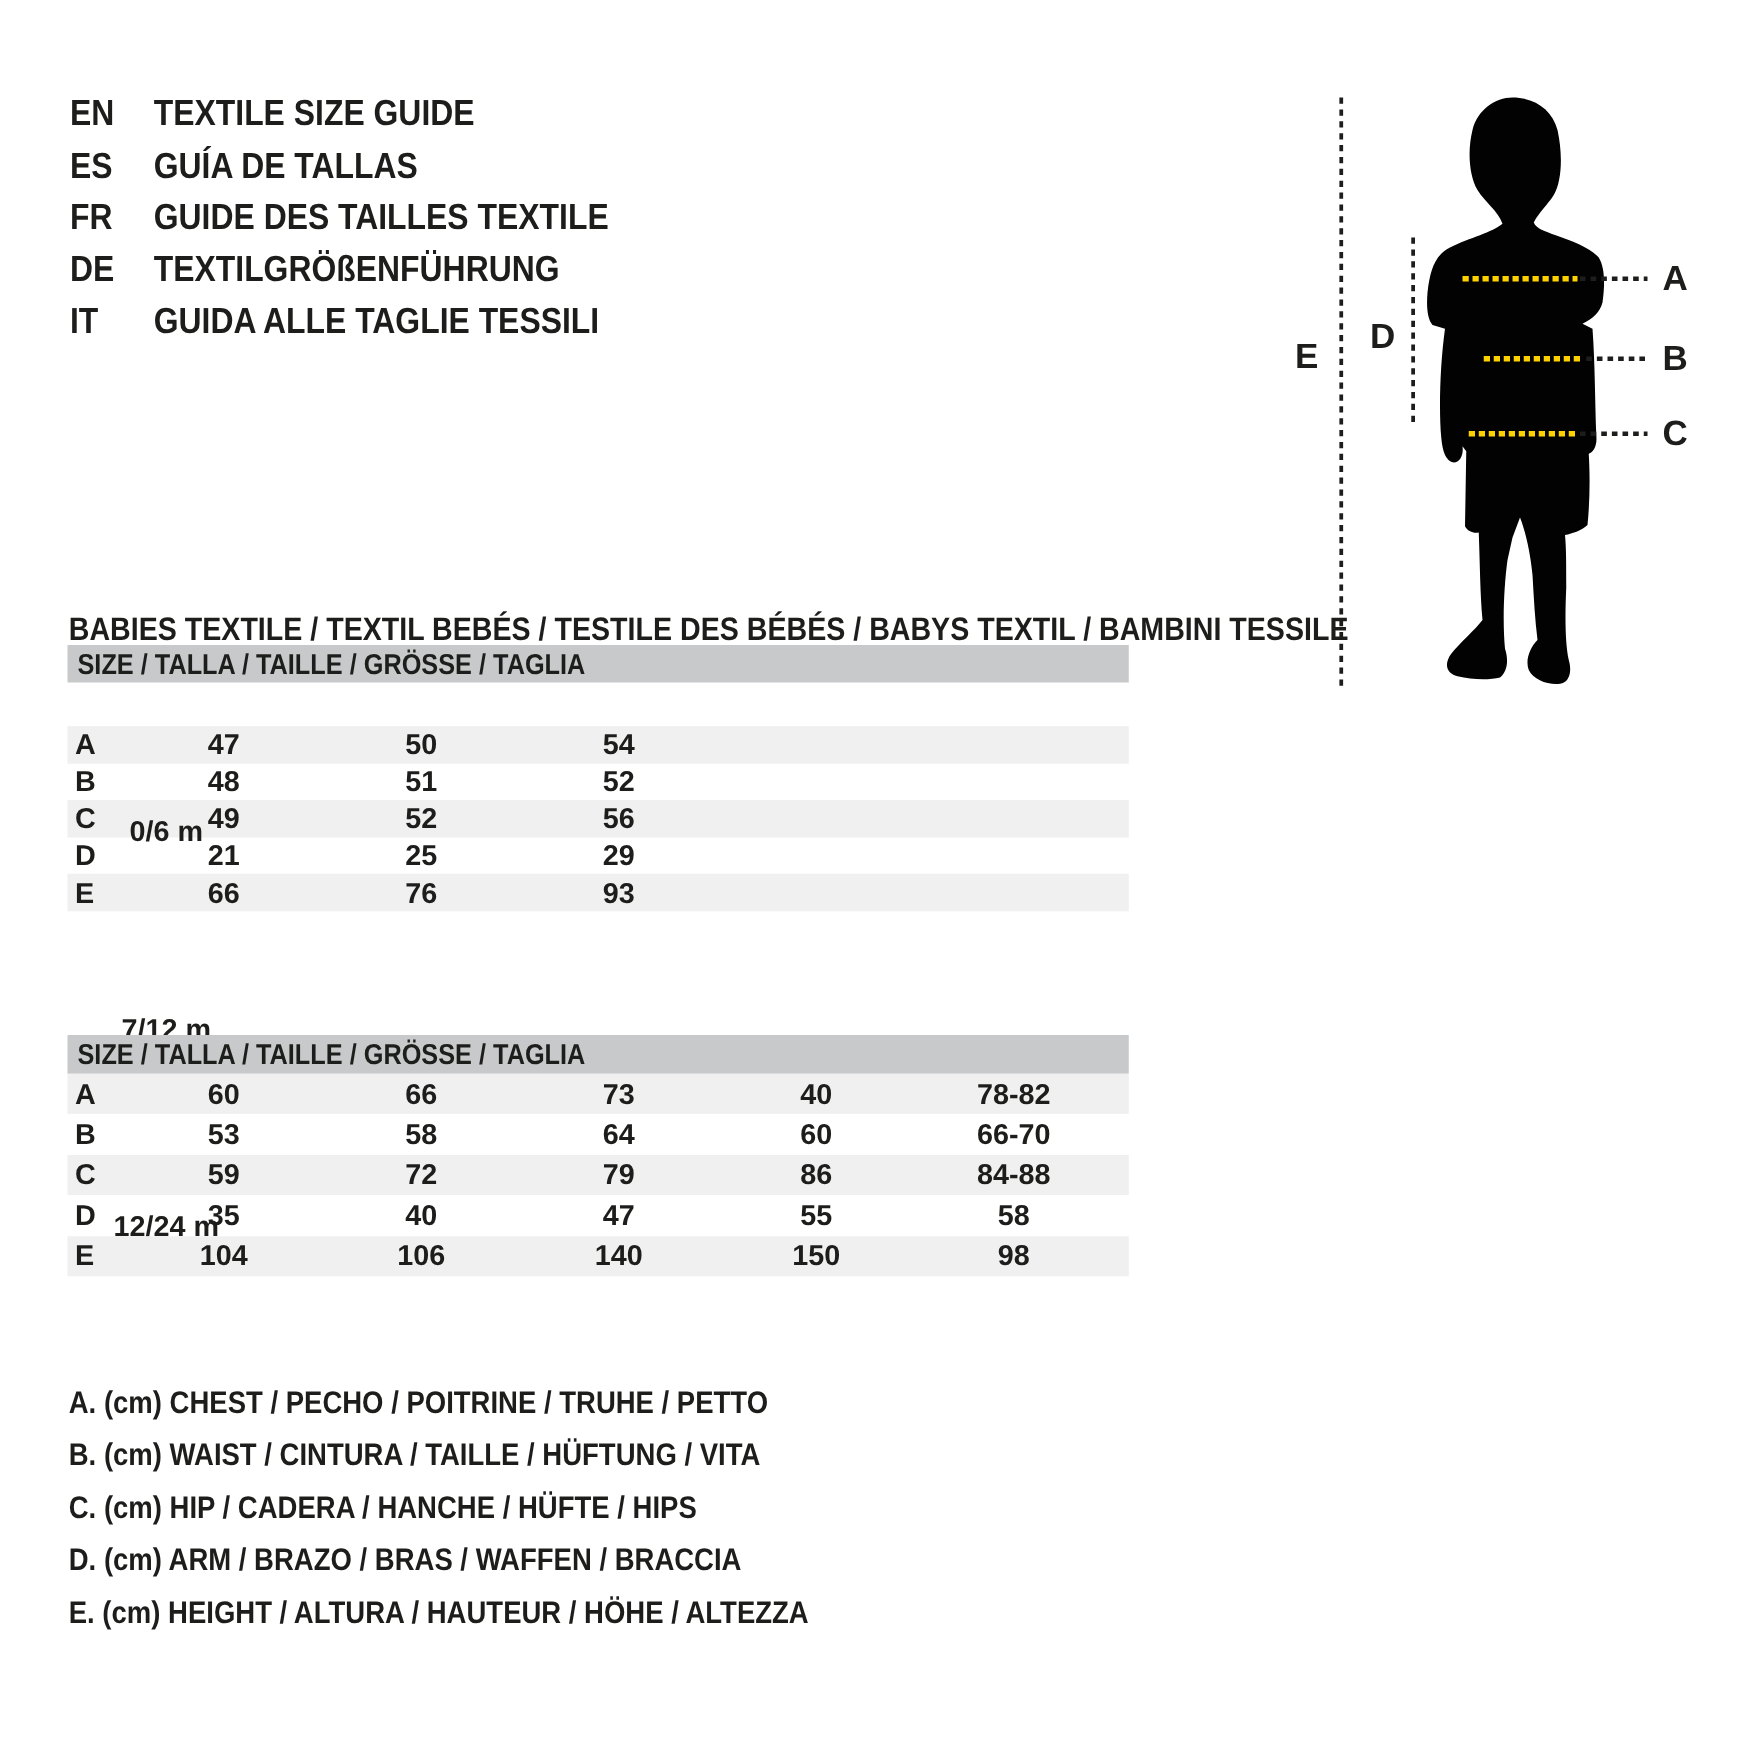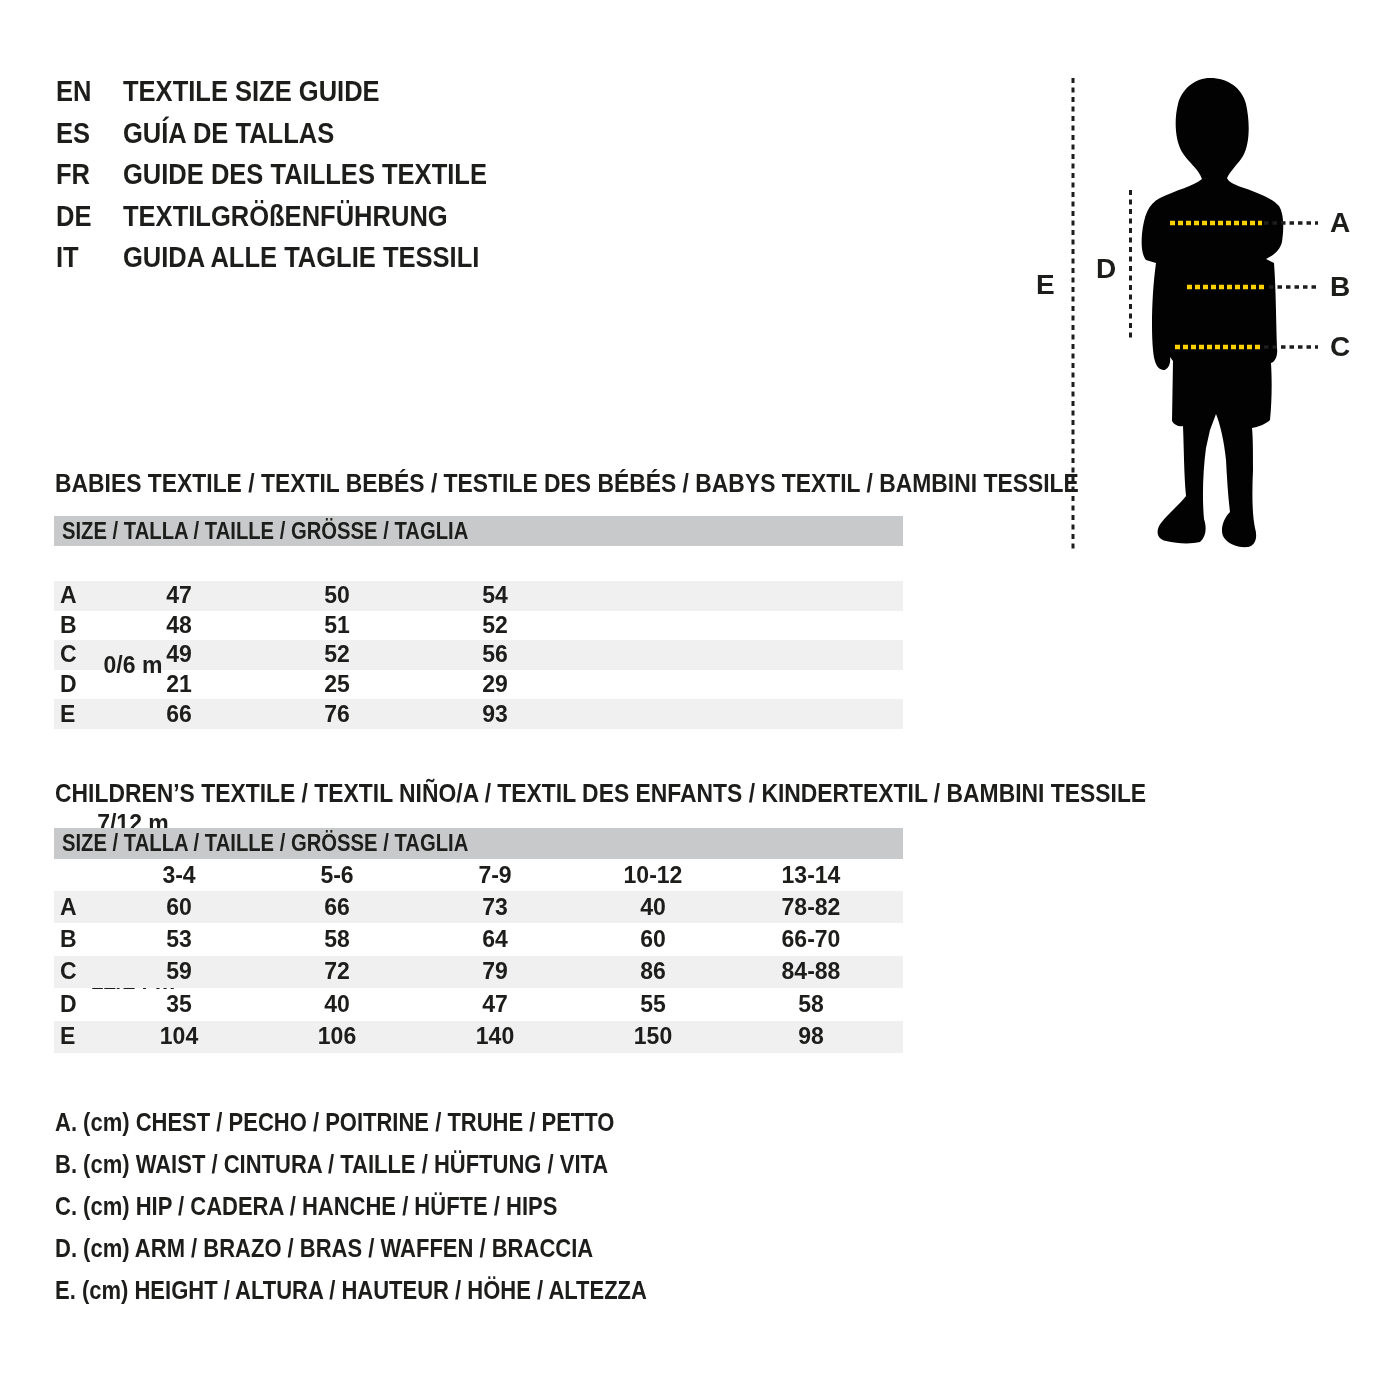--- a/index.html
+++ b/index.html
@@ -5,21 +5,21 @@
   html,body{margin:0;padding:0;background:#ffffff;}
   .canvas{position:relative;width:1400px;height:1400px;background:#ffffff;overflow:hidden;
           font-family:"Liberation Sans",sans-serif;color:#1d1d1b;}
   .cond{display:inline-block;transform:scaleX(0.88);transform-origin:0 50%;white-space:nowrap;}
   
   .langs{position:absolute;left:56px;top:71px;}
   .lang-row{display:flex;height:41.5px;align-items:center;font-size:29px;font-weight:bold;}
   .lang-code{width:67px;flex:0 0 67px;}
   
   .section-heading{position:absolute;left:55px;font-size:26px;font-weight:bold;line-height:26px;white-space:nowrap;}
-  .heading-babies{top:470px;text-decoration:underline;}
+  .heading-babies{top:490px;text-decoration:underline;}
   .heading-children{top:780px;}
   
   .sizetable{position:absolute;left:54px;width:849px;font-weight:bold;}
   .table-babies{top:516px;}
   .table-children{top:828px;}
   .size-bar{background:#c8c9ca;display:flex;align-items:center;padding-left:8px;font-size:23px;text-align:right;}
   .table-babies .size-bar{height:30px;}
   .table-children .size-bar{height:31px;}
   .col-head,.trow{display:flex;font-size:23px;}
   .table-babies .col-head{height:35px;flex-direction:column;}
@@ -165,34 +165,23 @@
       <span class="cell">29</span>
     </div>
     <div class="trow stripe">
       <span class="cell rowlabel">E</span>
       <span class="cell">66</span>
       <span class="cell">76</span>
       <span class="cell">93</span>
     </div>
   </div>
 
-  <div class="section-heading heading-children">
-    <span class="cond">CHILDREN’S TEXTILE / TEXTIL NIÑO/A / TEXTIL DES ENFANTS / KINDERTEXTIL / BAMBINI TESSILE</span>
-  </div>
   <div class="sizetable table-children">
     <div class="size-bar">
       <span class="cond">SIZE / TALLA / TAILLE / GRÖSSE / TAGLIA</span>
-    </div>
-    <div class="col-head">
-      <span class="cell rowlabel"></span>
-      <span class="cell">3-4</span>
-      <span class="cell">5-6</span>
-      <span class="cell">7-9</span>
-      <span class="cell">10-12</span>
-      <span class="cell">13-14</span>
     </div>
     <div class="trow stripe">
       <span class="cell rowlabel">A</span>
       <span class="cell">60</span>
       <span class="cell">66</span>
       <span class="cell">73</span>
       <span class="cell">40</span>
       <span class="cell">78-82</span>
     </div>
     <div class="trow">

